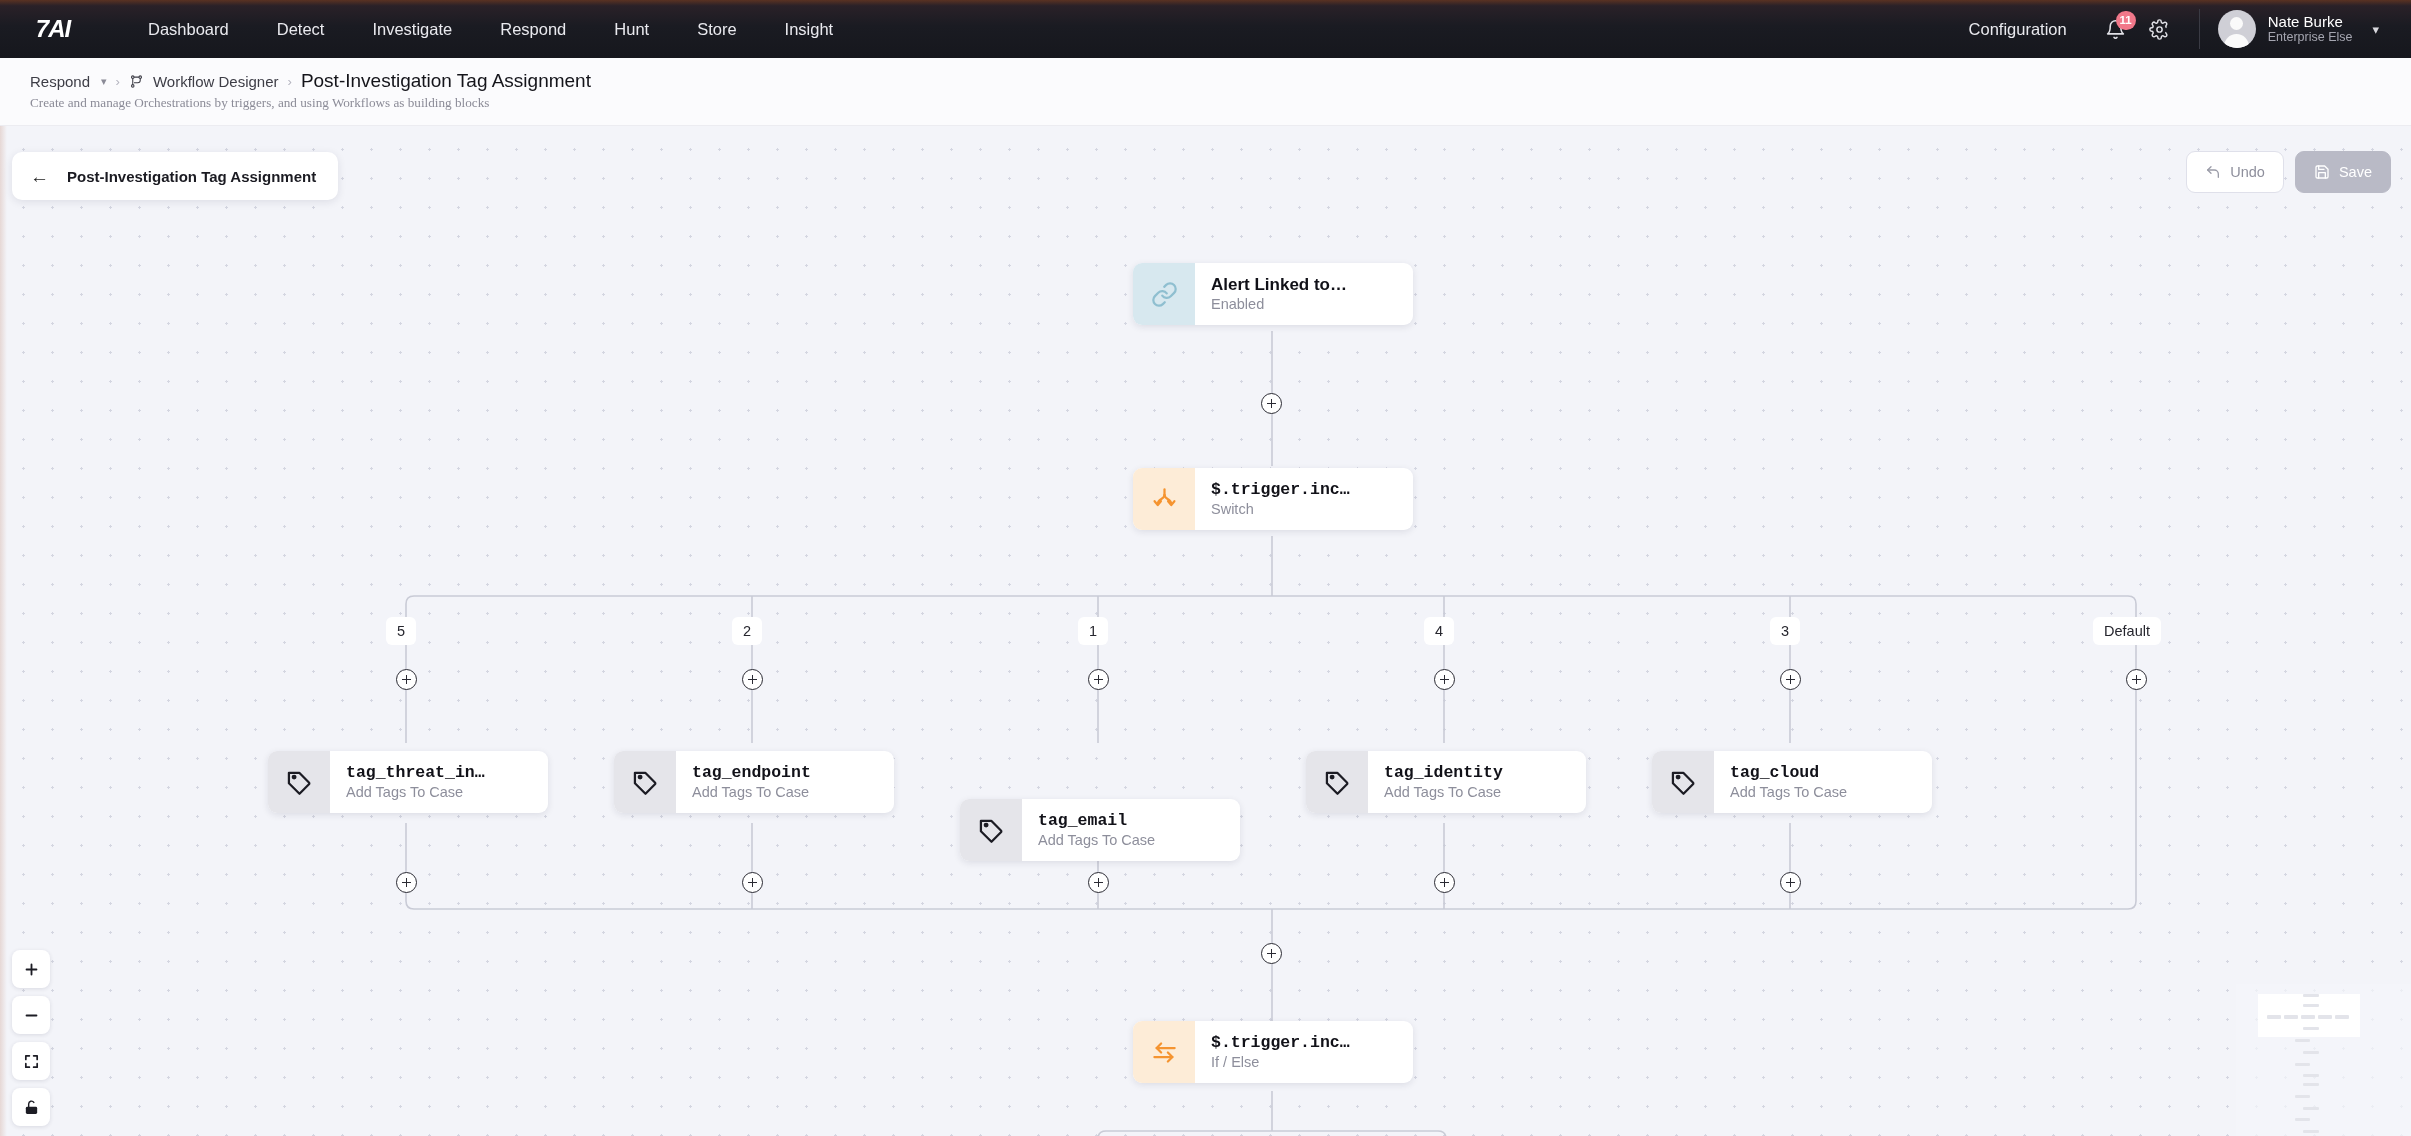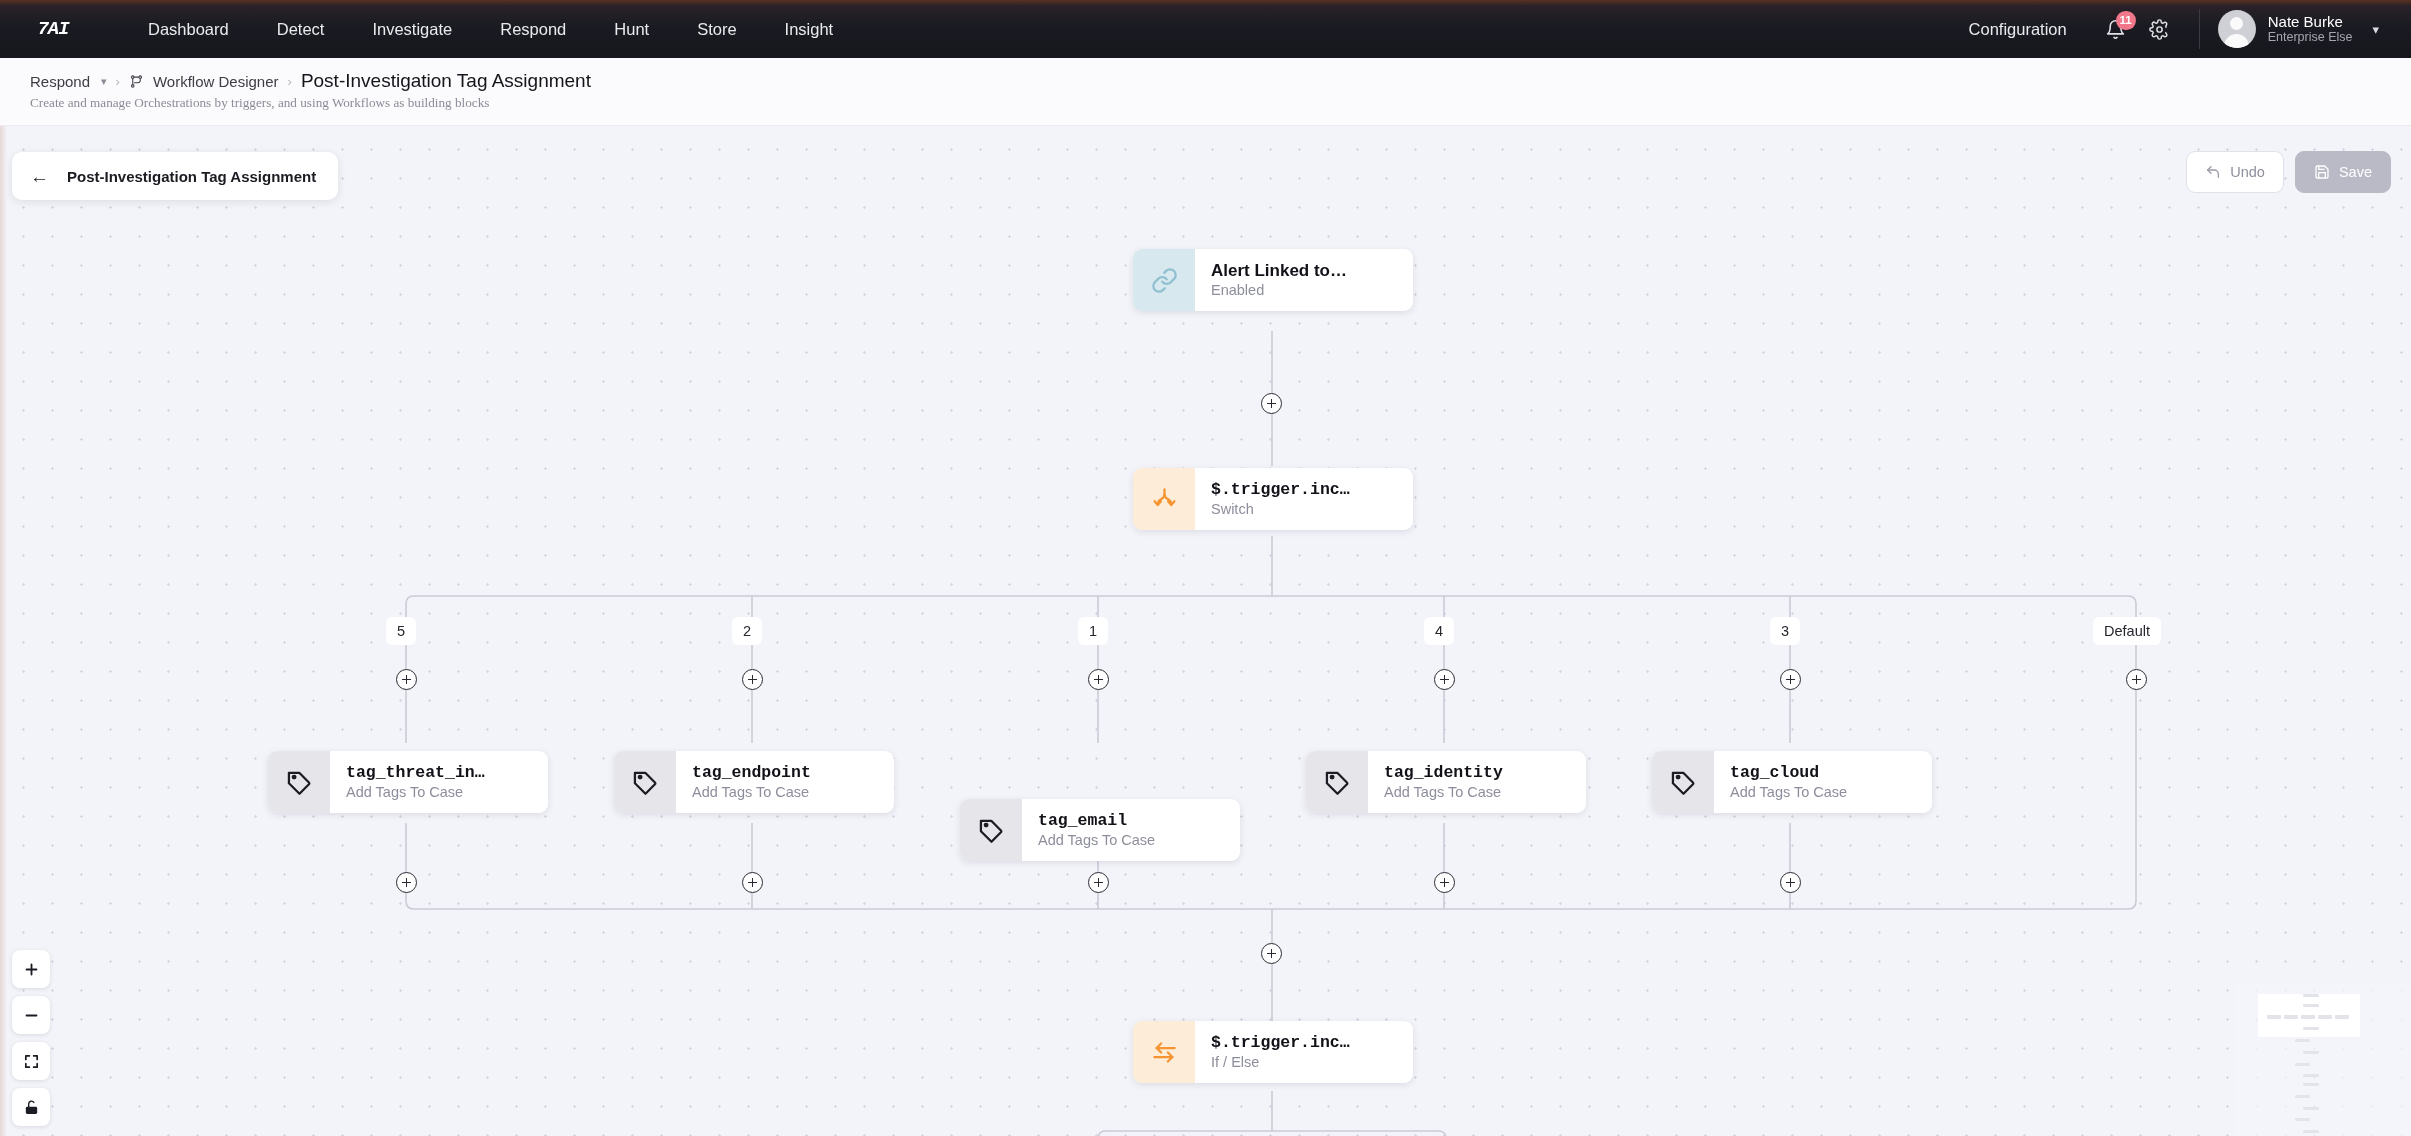--- a/index.html
+++ b/index.html
@@ -13,22 +13,22 @@
 
   
   .topbar {
     position: absolute; top: 0; left: 0; width: 2411px; height: 58px;
     background: linear-gradient(180deg,#5a3222 0%,#2a2128 10%,#1a1b22 45%,#16171d 100%);
     display: flex; align-items: center; z-index: 60;
   }
   .logo {
     margin-left: 24px; width: 58px; height: 30px;
     display: flex; align-items: center; justify-content: center;
-    color: #fff; font-weight: 700; font-size: 19px; letter-spacing: -1px;
-    font-family: Liberation Mono, monospace; font-style: italic; text-align: right;
+    color: #fff; font-weight: 700; font-size: 24px; letter-spacing: -1px;
+    font-family: Liberation Sans, sans-serif; font-style: italic; text-align: right;
   }
   .navlinks { display: flex; align-items: center; margin-left: 66px; gap: 48px; }
   .navlink {
     color: #e9e9ee; font-size: 16.5px; cursor: pointer; white-space: nowrap;
   }
   .topright {
     position: absolute; right: 0; top: 0; height: 58px;
     display: flex; align-items: center; padding-right: 32px;
   }
   .config-link { color: #e9e9ee; font-size: 16.5px; cursor: pointer; margin-right: 32px; }
@@ -294,21 +294,21 @@
       <div class="btn btn-save">
         <svg width="16" height="16" viewBox="0 0 24 24" fill="none" stroke="#ffffff" stroke-width="2" stroke-linecap="round" stroke-linejoin="round">
           <path d="M19 21H5a2 2 0 0 1-2-2V5a2 2 0 0 1 2-2h11l5 5v11a2 2 0 0 1-2 2z"></path>
           <polyline points="17 21 17 13 7 13 7 21"></polyline>
             <polyline points="7 3 7 8 15 8"></polyline>
         </svg>
         <span>Save</span>
       </div>
     </div>
 
-    <div class="node" style="left:1133px; top:123px; width:280px;">
+    <div class="node" style="left:1133px; top:137px; width:280px;">
       <div class="iconbox ib-blue">
         <svg width="27" height="27" viewBox="0 0 24 24" fill="none" stroke="#8fbfd0" stroke-width="2" stroke-linecap="round" stroke-linejoin="round">
           <path d="M10 13a5 5 0 0 0 7.54.54l3-3a5 5 0 0 0-7.07-7.07l-1.72 1.71"></path>
           <path d="M14 11a5 5 0 0 0-7.54-.54l-3 3a5 5 0 0 0 7.07 7.07l1.71-1.71"></path>
         </svg>
       </div>
       <div class="txt">
         <div class="t1">Alert Linked to…</div>
         <div class="t2">Enabled</div>
       </div>

